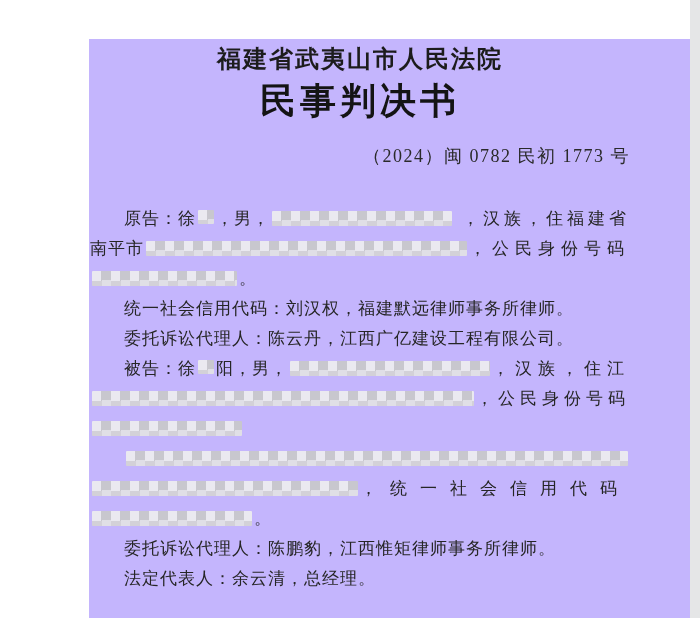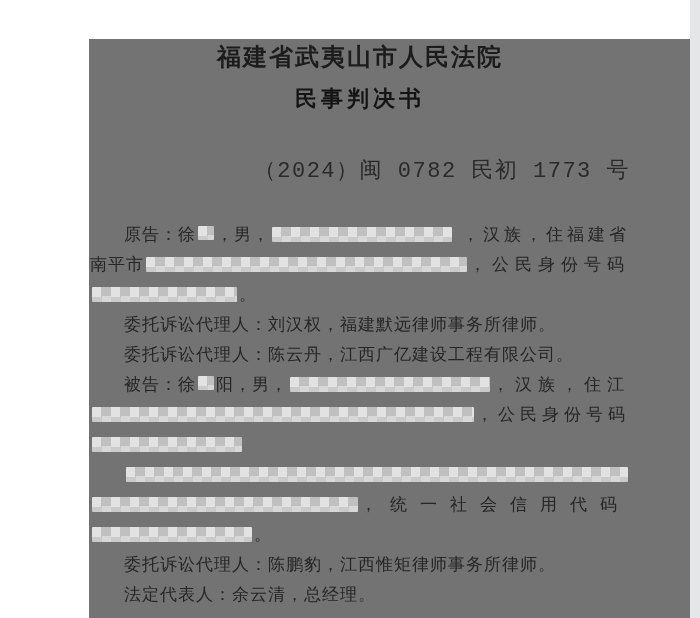--- a/index.html
+++ b/index.html
@@ -11,50 +11,49 @@
   }
   .viewer {
     position: absolute;
     left: 0; top: 0;
     width: 700px; height: 618px;
   }
   .paper {
     position: absolute;
     left: 89px; top: 39px;
     width: 601px; height: 579px;
-    background: #737373;
-    font-family: Liberation Mono, monospace;
+    background: #c4b5fd;
   }
   .content {
     position: relative;
     width: 540px;
     margin-left: 1px;
     color: #232323;
   }
   .court-name {
     margin-top: 6px;
     font-size: 24px;
     line-height: 28px;
     font-weight: bold;
     text-align: center;
     letter-spacing: 2px;
     color: #1c1c1c;
   }
   .doc-title {
     margin-top: 12px;
-    font-size: 22px;
+    font-size: 36px;
     line-height: 32px;
     font-weight: bold;
     text-align: center;
     letter-spacing: 4px;
     color: #141414;
   }
   .case-no {
-    margin-top: 42px;
-    font-size: 22px;
+    margin-top: 26px;
+    font-size: 18px;
     line-height: 26px;
     text-align: right;
     letter-spacing: 1.5px;
     color: #2a2a2a;
   }
   .body-lines {
     margin-top: 34px;
   }
   .line {
     display: flex;
@@ -107,21 +106,21 @@
           <div class="line">
             <span class="seg">南平市</span>
             <span class="redact" style="width: 300px; flex: 1 1 300px; min-width: 12px;"></span>
             <span class="seg" style="letter-spacing: 6px;">，公民身份号码</span>
           </div>
           <div class="line">
             <span class="redact" style="width: 145px;"></span>
             <span class="seg">。</span>
           </div>
           <div class="line indent">
-            <span class="seg">委托诉讼代理人：刘汉权，福建默远律师事务所律师。</span>
+            <span class="seg">统一社会信用代码：刘汉权，福建默远律师事务所律师。</span>
           </div>
           <div class="line indent">
             <span class="seg">委托诉讼代理人：陈云丹，江西广亿建设工程有限公司。</span>
           </div>
           <div class="line indent">
             <span class="seg">被告：徐</span>
             <span class="redact small" style="width: 16px;"></span>
             <span class="seg">阳，男，</span>
             <span class="redact" style="width: 150px; flex: 1 1 150px; min-width: 12px;"></span>
             <span class="seg" style="letter-spacing: 6px;">，汉族，住江</span>

